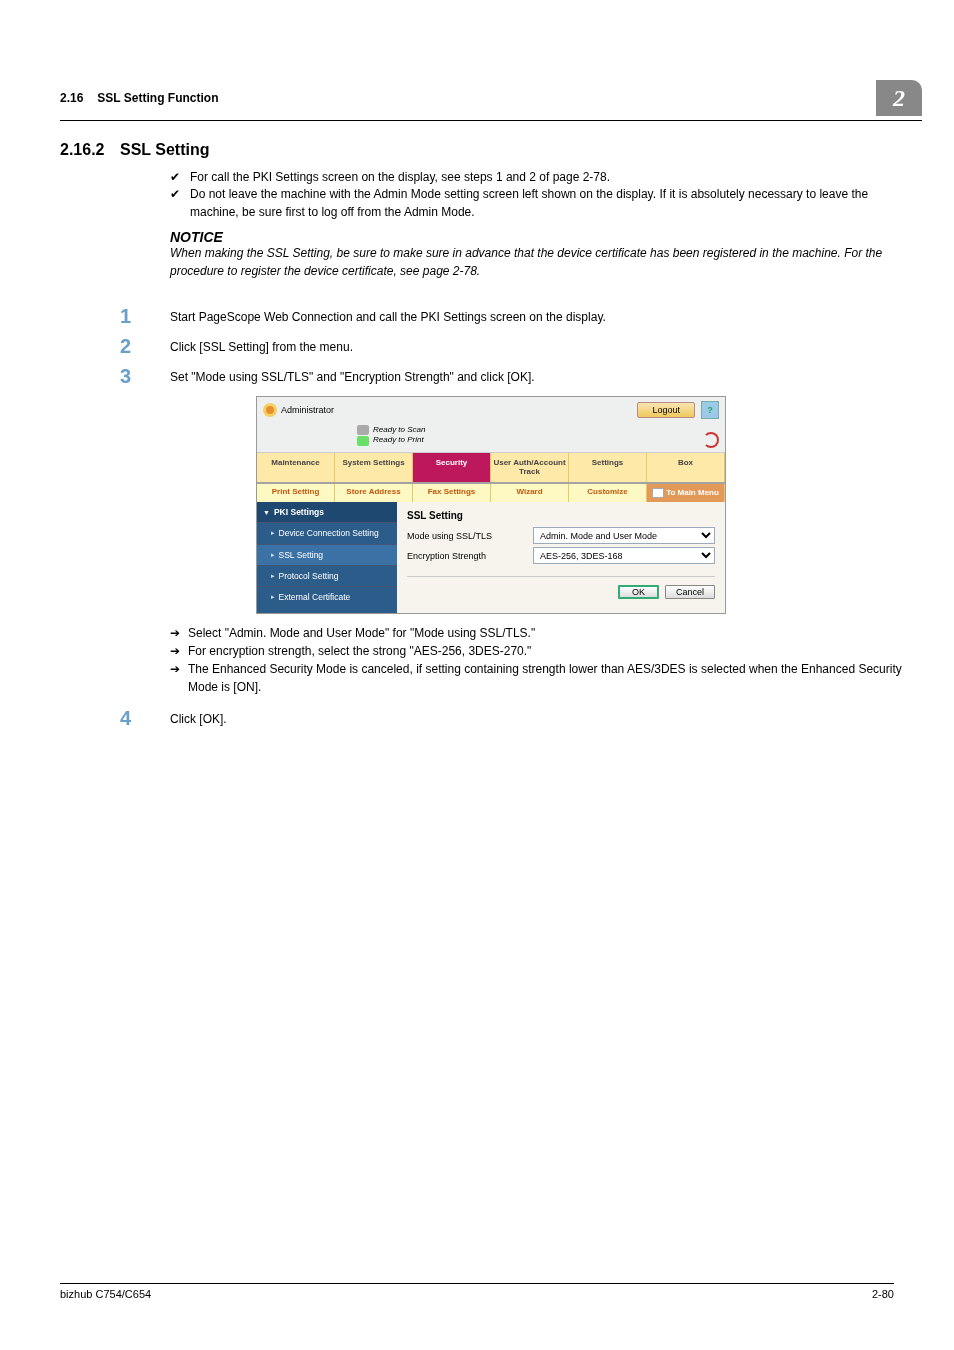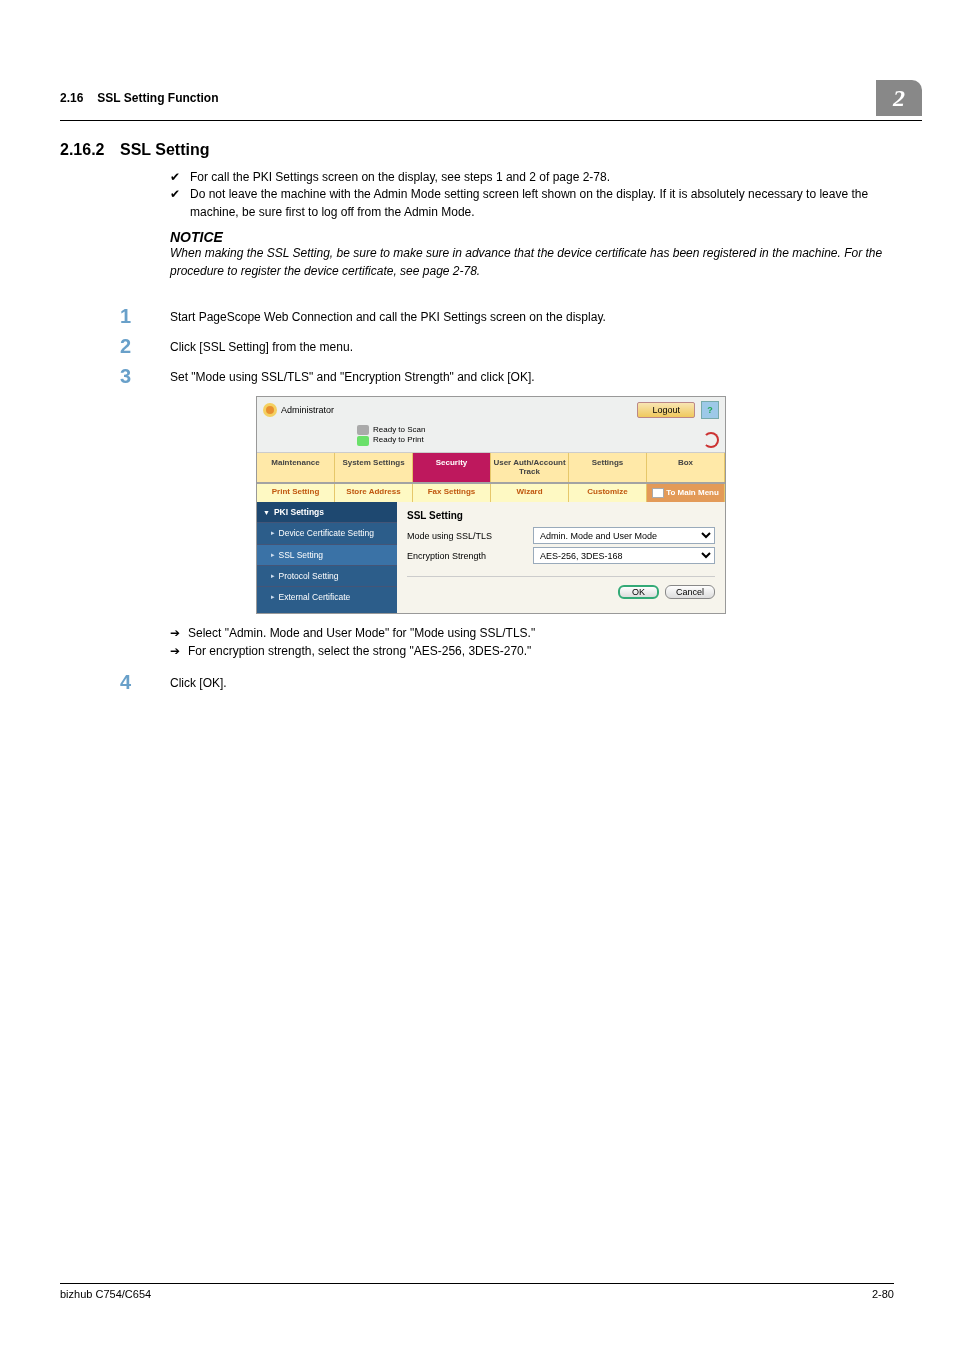--- a/index.html
+++ b/index.html
@@ -29,21 +29,21 @@
   
   .shot-wrap { display:flex; justify-content:center; margin: 6px 0 6px 0; }
   .shot { width: 470px; border: 1px solid #999; font-size: 9px; background:#fff; }
   .shot-row1 { display:flex; align-items:center; padding:4px 6px; background:#eef0ef; }
   .admin-icon { width:14px; height:14px; border-radius:50%; background:#f4d060; margin-right:4px; position:relative; }
   .admin-icon::after{content:""; position:absolute; width:8px;height:8px;border-radius:50%;background:#e89030; left:3px; top:3px;}
   .shot-spacer { flex:1; }
   .logout-btn { background: linear-gradient(#f8e5b2,#f0c95d); border:1px solid #b88; padding:2px 14px; font-size:9px; border-radius:2px; cursor:pointer; }
   .help-btn { width:18px; height:18px; background:#9dc9e8; color:#2a5; font-weight:bold; display:flex;align-items:center;justify-content:center; margin-left:6px; border:1px solid #7aa; cursor:pointer; }
   .shot-row2 { display:flex; align-items:flex-start; padding: 2px 6px 6px 100px; background:#eef0ef; border-bottom:1px solid #ccc; position:relative;}
-  .status-lines { font-size:8px; line-height:1.3; }
+  .status-lines { font-size:8px; line-height:1.3;font-style:italic; }
   .status-lines div{ display:flex; align-items:center; gap:4px;}
   .scan-ico{ width:12px;height:10px;background:#aaa;border-radius:2px;}
   .print-ico{ width:12px;height:10px;background:#6ae06a;border-radius:2px;}
   .refresh-ico { position:absolute; right:6px; bottom:4px; width:16px;height:16px;border:2px solid #c33; border-radius:50%; border-left-color:transparent; cursor:pointer; }
 
   .tabs-main { display:flex; background:#ffe9a8; }
   .tabs-main > div { flex:1; text-align:center; padding:6px 2px; font-size:8px; font-weight:bold; color:#444; border-right:1px solid #e6c76a; line-height:1.1; cursor:pointer; }
   .tabs-main > div.active { background:#be185d; color:#fff; }
   .tabs-sub { display:flex; background:#fef9c3; border-top:2px solid #a3a3a3; }
   .tabs-sub > div { flex:1; text-align:center; padding:4px 2px; font-size:8px; font-weight:bold; color:#c05810; border-right:1px solid #e6c76a; line-height:1.1; cursor:pointer; }
@@ -56,21 +56,21 @@
   .side-head::before{content:"▼"; font-size:7px;}
   .side-item { padding:5px 6px 5px 14px; border-top:1px solid #457; display:flex; align-items:flex-start; gap:4px; cursor:pointer; line-height:1.2;}
   .side-item::before{content:"▸"; font-size:7px; color:#cde; margin-top:1px;}
   .side-item.active { background:#3a72a6; }
   .panel { flex:1; background:#f6f4ec; padding:8px 10px 14px 10px; }
   .panel-title { font-weight:bold; font-size:10px; margin-bottom:6px; }
   .form-row { display:flex; align-items:center; margin:3px 0; gap:8px; }
   .form-label { width:118px; font-size:9px; }
   .form-select { flex:1; font-size:9px; padding:1px 2px; border:1px solid #9ab; background:#fff; height:17px; }
   .btn-row { display:flex; justify-content:flex-end; gap:6px; margin-top:12px; border-top:1px solid #ccc; padding-top:8px;}
-  .btn { font-size:9px; padding:1px 10px; border:1px solid #888; background:linear-gradient(#fefefe,#ddd); border-radius:6px; cursor:pointer; }
+  .btn { font-size:9px; padding:1px 10px; border:1px solid #888; background:linear-gradient(#fefefe,#ddd); border-radius:1px; cursor:pointer; }
   .btn.ok { border:2px solid #3a7; padding:0px 12px;}
 </style>
 </head>
 <body>
 
 <div class="page">
   <div class="header-bar">
     <span class="header-section">2.16</span>
     <span class="header-title">SSL Setting Function</span>
     <div class="chapter-badge">2</div>
@@ -144,21 +144,21 @@
             <span>To Main Menu</span>
           </div>
       </div>
 
       <div class="shot-body">
         <div class="side">
           <div class="side-head">
               <span>PKI Settings</span>
             </div>
           <div class="side-item">
-              <span>Device Certificate Setting</span>
+              <span>Device Connection Setting</span>
             </div>
           <div class="side-item active">
               <span>SSL Setting</span>
             </div>
           <div class="side-item">
               <span>Protocol Setting</span>
             </div>
           <div class="side-item">
               <span>External Certificate</span>
             </div>
@@ -182,20 +182,21 @@
             <span class="btn">Cancel</span>
           </div>
         </div>
       </div>
     </div>
   </div>
 
   <ul class="arrow-list">
     <li>Select "Admin. Mode and User Mode" for "Mode using SSL/TLS."</li>
     <li>For encryption strength, select the strong "AES-256, 3DES-270."</li>
+    <li>The Enhanced Security Mode is canceled, if setting containing strength lower than AES/3DES is selected when the Enhanced Security Mode is [ON].</li>
   </ul>
 
   <div class="step" style="margin-top:12px;">
     <div class="step-num">4</div>
     <div class="step-text">Click [OK].</div>
   </div>
 </div>
 
 <div class="footer-bar">
   <span>bizhub C754/C654</span>

